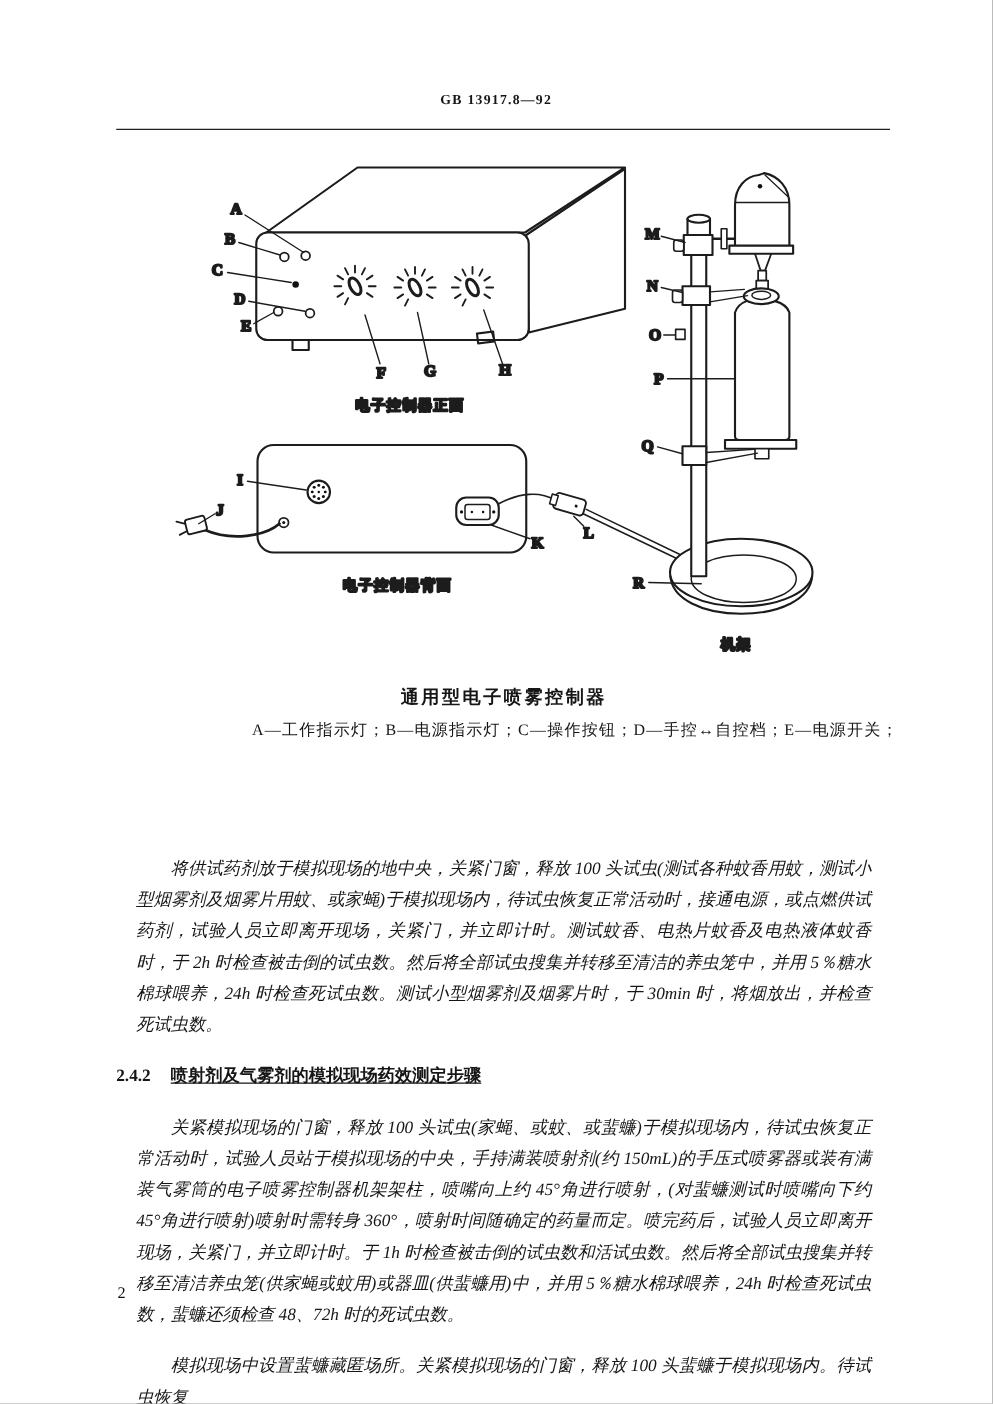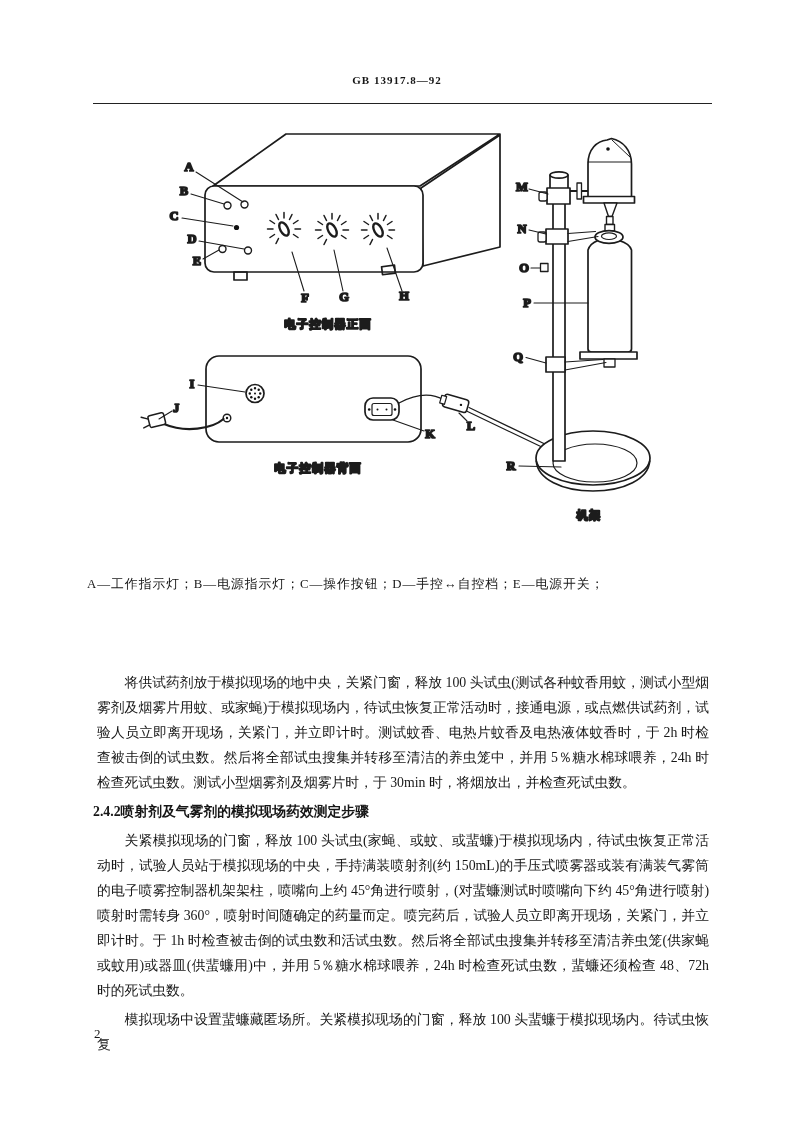--- a/index.html
+++ b/index.html
@@ -22,34 +22,34 @@
     border-top:1.6px solid #222;height:0;
   }
   .figure-svg{position:absolute;left:80px;top:108px;}
   .fig-title{
     position:absolute;top:548px;left:93px;width:620px;
     text-align:center;font-size:14.5px;font-weight:bold;
     letter-spacing:2px;
   }
   .legend{
     position:absolute;top:573px;left:87px;width:632px;
-    text-align:left;font-size:12.8px;line-height:22px;
+    text-align:right;font-size:12.8px;line-height:22px;
   }
   .legend .ls{letter-spacing:1px;}
   .legend .wide{letter-spacing:3.5px;}
   .bodytext{
     position:absolute;top:666px;left:93px;width:620px;
     font-size:13.8px;line-height:25px;text-align:justify;
   }
-  .bodytext p{margin:4px;text-indent:2em;}
+  .bodytext p{margin:16px;text-indent:2em;font-style:italic;}
   .bodytext h4{
     margin:0;font-size:13.8px;font-weight:bold;line-height:25px;
     text-indent:0;
   }
-  .bodytext h4 .sec-title{margin-left:0;}
+  .bodytext h4 .sec-title{margin-left:16px;text-decoration:underline;}
   .page-no{
     position:absolute;top:1026px;left:94px;
     font-size:13px;
   }
   svg text{font-family:"Liberation Serif", serif;}
   .callout{font-size:12.5px;font-weight:600;fill:#111;}
   .svg-caption{font-size:11.5px;font-weight:bold;fill:#111;letter-spacing:1px;}
 </style>
 </head>
 <body>
@@ -239,20 +239,21 @@
       <text class="callout" text-anchor="middle" x="522" y="191">M</text>
       <text class="callout" text-anchor="middle" x="522" y="233">N</text>
       <text class="callout" text-anchor="middle" x="524" y="272">O</text>
       <text class="callout" text-anchor="middle" x="527" y="307">P</text>
       <text class="callout" text-anchor="middle" x="518" y="361">Q</text>
       <text class="callout" text-anchor="middle" x="511" y="470">R</text>
       <text class="svg-caption" text-anchor="middle" x="589" y="519">机架</text>
     </g>
   </svg>
 
+  <div class="fig-title">通用型电子喷雾控制器</div>
 
   <div class="legend">
     <div class="ls">A—工作指示灯；B—电源指示灯；C—操作按钮；D—手控↔自控档；E—电源开关；</div>
   </div>
 
   <div class="bodytext">
     <p>将供试药剂放于模拟现场的地中央，关紧门窗，释放 100 头试虫(测试各种蚊香用蚊，测试小型烟雾剂及烟雾片用蚊、或家蝇)于模拟现场内，待试虫恢复正常活动时，接通电源，或点燃供试药剂，试验人员立即离开现场，关紧门，并立即计时。测试蚊香、电热片蚊香及电热液体蚊香时，于 2h 时检查被击倒的试虫数。然后将全部试虫搜集并转移至清洁的养虫笼中，并用 5％糖水棉球喂养，24h 时检查死试虫数。测试小型烟雾剂及烟雾片时，于 30min 时，将烟放出，并检查死试虫数。</p>
     <h4>
       <span>2.4.2</span><span class="sec-title">喷射剂及气雾剂的模拟现场药效测定步骤</span>
     </h4>

